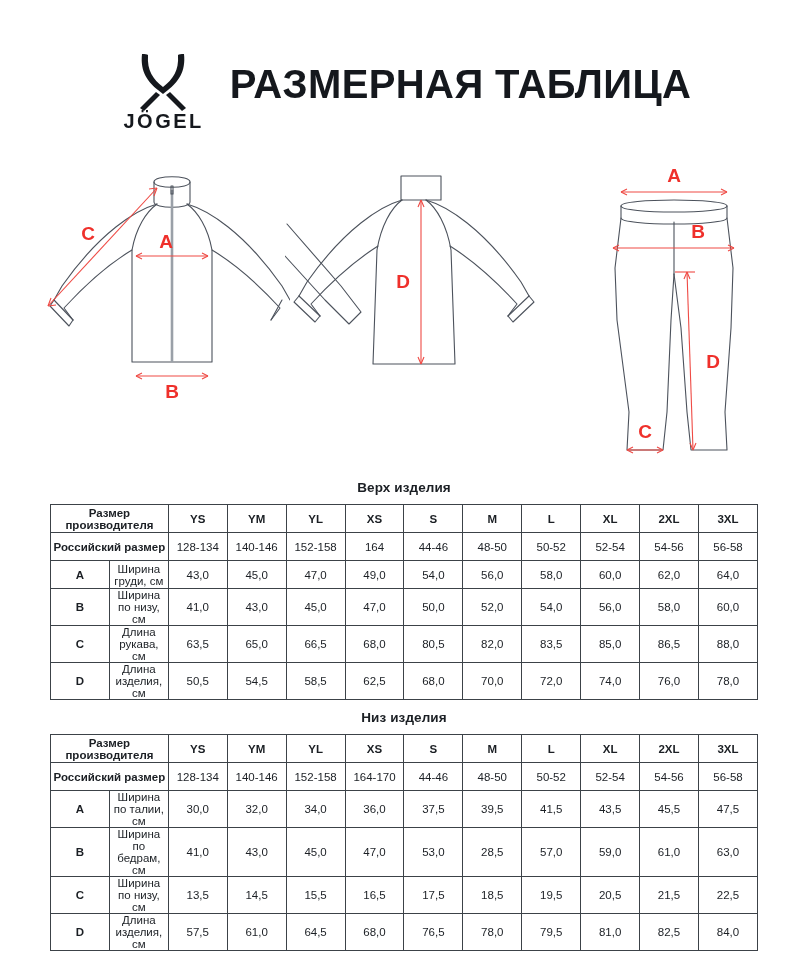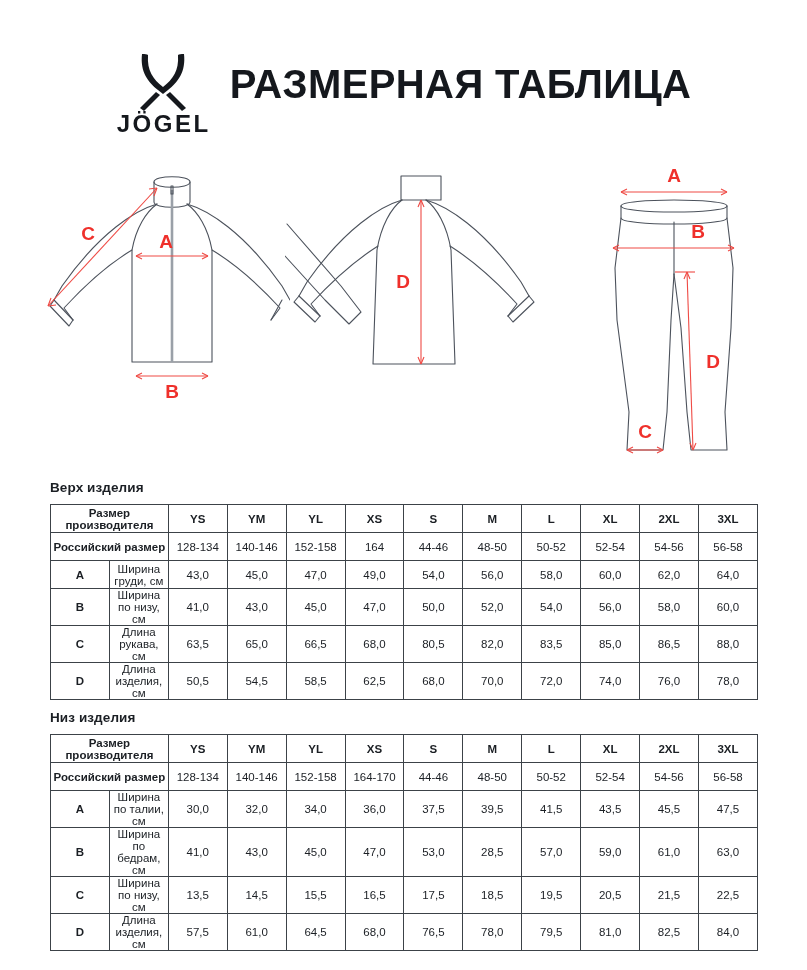--- a/index.html
+++ b/index.html
@@ -40,21 +40,21 @@
     top: 4px;
     width: 58px;
     height: 60px;
   }
   .logo-word {
     position: absolute;
     left: 0px;
     top: 62px;
     width: 96px;
     text-align: center;
-    font-size: 24px;
+    font-size: 20px;
     font-weight: 700;
     letter-spacing: 2.5px;
     color: #15181d;
     font-family: "Liberation Sans", sans-serif;
   }
   .chart-title {
     font-size: 40px;
     font-weight: 700;
     letter-spacing: 0.4px;
     color: #15181d;
@@ -106,20 +106,21 @@
   
   .section {
     position: absolute;
     left: 50px;
     width: 708px;
   }
   #section-top    { top: 480px; }
   #section-bottom { top: 710px; }
 
   .section-heading {
+    text-align: center;
     font-size: 13.5px;
     font-weight: 700;
     color: #1b1f24;
     margin: 0 0 9px 0;
     letter-spacing: 0.1px;
   }
 
   table.size-table {
     border-collapse: collapse;
     width: 708px;

